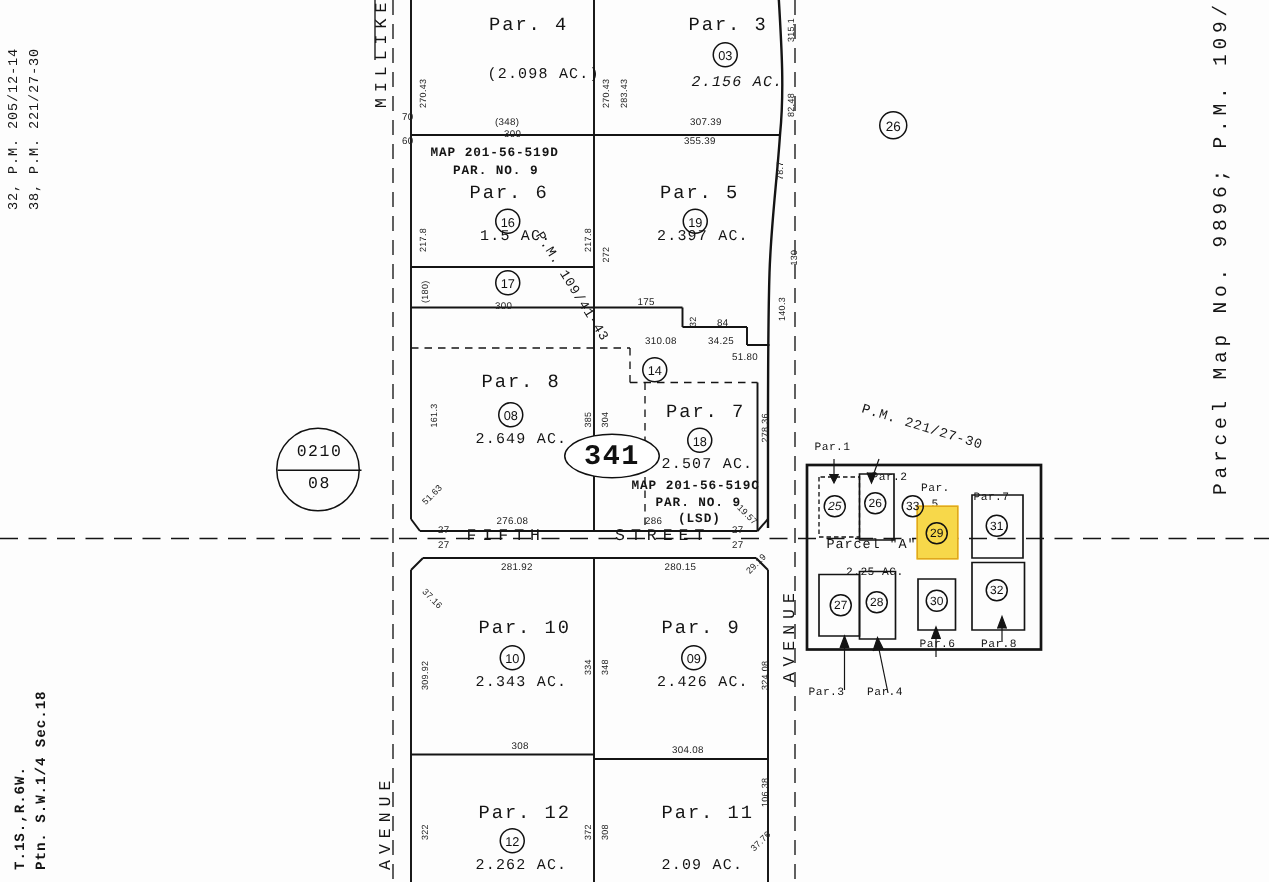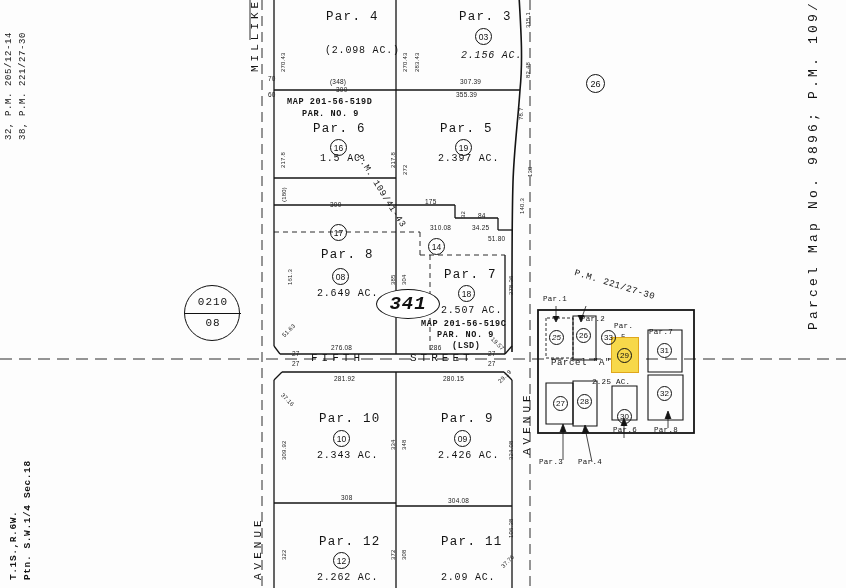--- a/index.html
+++ b/index.html
@@ -259,21 +259,21 @@
   <div class="circ circ-lg mono" style="left:475px; top:28px;">03</div>
   <div class="txt t-acre mono" style="left:461px; top:50px;font-style:italic;">2.156 AC.</div>
 
   <div class="txt t-map mono" style="left:287px; top:97px;">MAP 201-56-519D</div>
   <div class="txt t-map mono" style="left:302px; top:109px;">PAR. NO. 9</div>
 
   <div class="txt t-parcel mono" style="left:313px; top:122px;">Par. 6</div>
   <div class="circ circ-lg mono" style="left:330px; top:139px;">16</div>
   <div class="txt t-acre mono" style="left:320px; top:153px;">1.5 AC.</div>
 
-  <div class="circ circ-lg mono" style="left:330px; top:180px;margin-top:44px;">17</div>
+  <div class="circ circ-lg mono" style="left:330px; top:180px;">17</div>
 
   <div class="txt t-parcel mono" style="left:440px; top:122px;">Par. 5</div>
   <div class="circ circ-lg mono" style="left:455px; top:139px;">19</div>
   <div class="txt t-acre mono" style="left:438px; top:153px;">2.397 AC.</div>
 
   <div class="circ circ-lg mono" style="left:428px; top:238px;">14</div>
 
   <div class="txt t-small mono" style="left:363px; top:153px; transform-origin:0 0; transform: rotate(58deg);">P.M. 109/41-43</div>
 
   <div class="circ mono" style="left:586px; top:74px; width:19px; height:19px; font-size:9px;">26</div>
@@ -282,21 +282,21 @@
   <div class="circ circ-lg mono" style="left:332px; top:268px;">08</div>
   <div class="txt t-acre mono" style="left:317px; top:288px;">2.649 AC.</div>
 
   <div class="txt t-parcel mono" style="left:444px; top:268px;">Par. 7</div>
   <div class="circ circ-lg mono" style="left:458px; top:285px;">18</div>
   <div class="txt t-acre mono" style="left:441px; top:305px;">2.507 AC.</div>
   <div class="txt t-map mono" style="left:421px; top:319px;">MAP 201-56-519C</div>
   <div class="txt t-map mono" style="left:437px; top:330px;">PAR. NO. 9</div>
   <div class="txt t-map mono" style="left:452px; top:341px;">(LSD)</div>
 
-  <div class="ellipse-341 mono" style="left:376px; top:289px;font-style:italic;">341</div>
+  <div class="ellipse-341 mono" style="left:376px; top:289px;">341</div>
 
   <div class="txt t-parcel mono" style="left:319px; top:412px;">Par. 10</div>
   <div class="circ circ-lg mono" style="left:333px; top:430px;">10</div>
   <div class="txt t-acre mono" style="left:317px; top:450px;">2.343 AC.</div>
 
   <div class="txt t-parcel mono" style="left:441px; top:412px;">Par. 9</div>
   <div class="circ circ-lg mono" style="left:454px; top:430px;">09</div>
   <div class="txt t-acre mono" style="left:438px; top:450px;">2.426 AC.</div>
 
   <div class="txt t-parcel mono" style="left:319px; top:535px;">Par. 12</div>
@@ -313,32 +313,32 @@
   <div class="txt t-tiny mono" style="left:581px; top:295px;margin-top:20px;">Par.2</div>
   <div class="txt t-tiny mono" style="left:614px; top:322px;">Par.</div>
   <div class="txt t-tiny mono" style="left:621px; top:333px;">5</div>
   <div class="txt t-tiny mono" style="left:649px; top:328px;">Par.7</div>
   <div class="txt t-tiny mono" style="left:539px; top:458px;">Par.3</div>
   <div class="txt t-tiny mono" style="left:578px; top:458px;">Par.4</div>
   <div class="txt t-tiny mono" style="left:613px; top:426px;">Par.6</div>
   <div class="txt t-tiny mono" style="left:654px; top:426px;">Par.8</div>
 
   <div class="txt t-small mono" style="left:551px; top:358px;">Parcel "A"</div>
-  <div class="txt t-tiny mono" style="left:592px; top:378px;">2.25 AC.</div>
+  <div class="txt t-tiny mono" style="left:564px; top:378px;">2.25 AC.</div>
 
   <div class="highlight" style="left:611px; top:337px; width:28px; height:36px;"></div>
 
   <div class="circ circ-sm mono" style="left:549px; top:330px;font-style:italic;">25</div>
   <div class="circ circ-sm mono" style="left:576px; top:328px;">26</div>
   <div class="circ circ-sm mono" style="left:601px; top:330px;">33</div>
   <div class="circ circ-sm mono" style="left:617px; top:348px; background:transparent;">29</div>
   <div class="circ circ-sm mono" style="left:657px; top:343px;">31</div>
   <div class="circ circ-sm mono" style="left:553px; top:396px;">27</div>
   <div class="circ circ-sm mono" style="left:577px; top:394px;">28</div>
-  <div class="circ circ-sm mono" style="left:617px; top:393px;margin-top:16px;">30</div>
+  <div class="circ circ-sm mono" style="left:617px; top:393px;">30</div>
   <div class="circ circ-sm mono" style="left:657px; top:386px;">32</div>
 
   <div class="txt t-dim-v rot90" style="left:280px; top:72px;">270.43</div>
   <div class="txt t-dim-v rot90" style="left:402px; top:72px;">270.43</div>
   <div class="txt t-dim-v rot90" style="left:414px; top:72px;">283.43</div>
   <div class="txt t-dim" style="left:330px; top:78px;">(348)</div>
   <div class="txt t-dim" style="left:336px; top:86px;">300</div>
   <div class="txt t-dim" style="left:460px; top:78px;">307.39</div>
   <div class="txt t-dim" style="left:456px; top:91px;">355.39</div>
   <div class="txt t-dim" style="left:268px; top:75px;">70</div>

